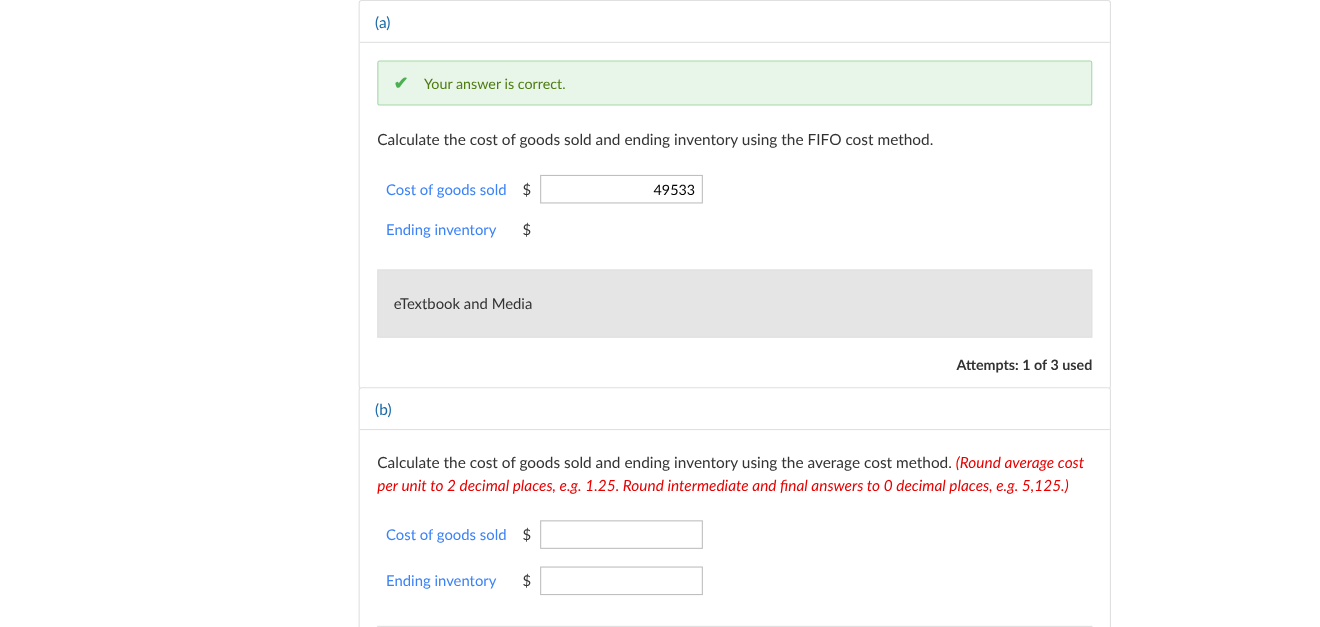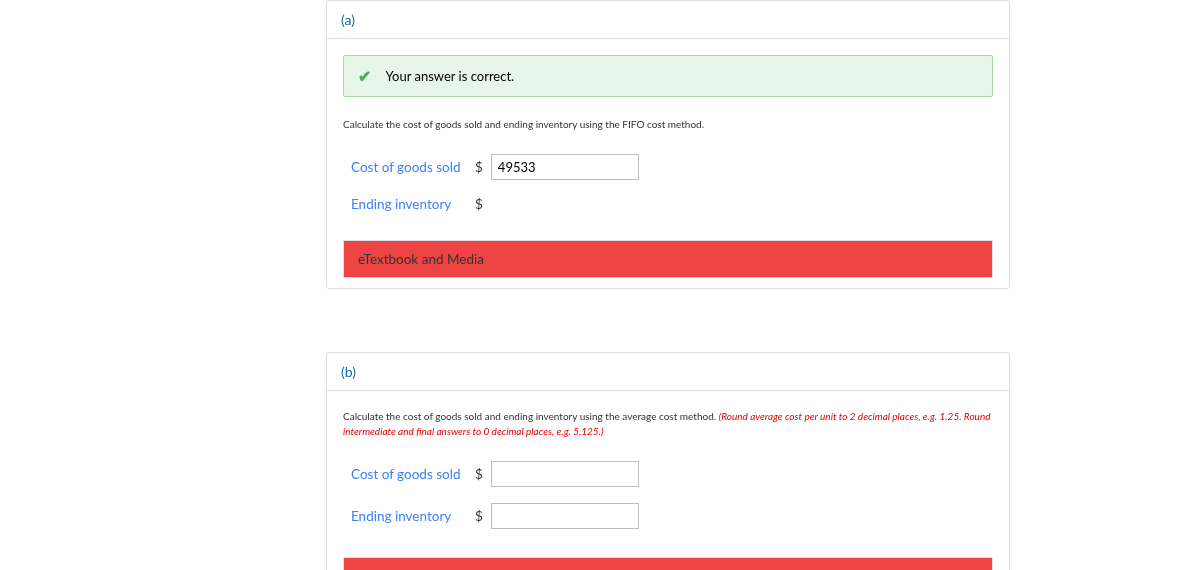--- a/index.html
+++ b/index.html
@@ -39,24 +39,24 @@
     display: flex;
     align-items: center;
     gap: 14px;
     border-radius: 2px;
   }
   .correct-banner .check {
     color: #4caf50;
     font-weight: bold;
     font-size: 16px;
   }
-  .correct-banner .msg { color: #000000; font-size: 13px; }
+  .correct-banner .msg { color: #4d7c0f; font-size: 13px; }
   .instruction {
     padding: 6px 16px 18px 16px;
-    font-size: 10px;
+    font-size: 14px;
     color: #333;
     line-height: 1.5;
   }
   .instruction .hint {
     color: #e60000;
     font-style: italic;
   }
   .input-row {
     display: flex;
     align-items: center;
@@ -68,31 +68,31 @@
     width: 116px;
     font-size: 13.5px;
     color: #3b82f6;
   }
   .dollar { font-size: 13.5px; color: #333; }
   .num-input {
     width: 148px;
     height: 26px;
     border: 1px solid #bfbfbf;
     padding: 2px 6px;
-    text-align: left;
+    text-align: right;
     font-size: 13px;
     font-family: inherit;
   }
   .resource-row {
     margin: 24px 16px 10px 16px;
     border: 1px solid #e0e0e0;
-    padding: 10px 14px;
+    padding: 22px 14px;
     font-size: 13.5px;
     color: #333;
-    background: #ef4444;
+    background: #e5e5e5;
   }
   .attempts {
     text-align: right;
     padding: 6px 16px 14px 16px;
     font-size: 13px;
     font-weight: 700;
     color: #333;
   }
   .card-b .instruction { padding-top: 18px; }
 </style>
@@ -117,20 +117,21 @@
       <input class="num-input" type="text" value="49533" style="">
     </div>
 
     <div class="input-row">
       <span class="input-label">Ending inventory</span>
       <span class="dollar">$</span>
     </div>
 
     <div class="resource-row">eTextbook and Media</div>
 
+    <div class="attempts">Attempts: 1 of 3 used</div>
   </div>
 
   <div class="card card-b">
     <div class="part-header">(b)</div>
 
     <div class="instruction">
       <span>Calculate the cost of goods sold and ending inventory using the average cost method. </span><span class="hint">(Round average cost per unit to 2 decimal places, e.g. 1.25. Round intermediate and final answers to 0 decimal places, e.g. 5,125.)</span>
     </div>
 
     <div class="input-row">

